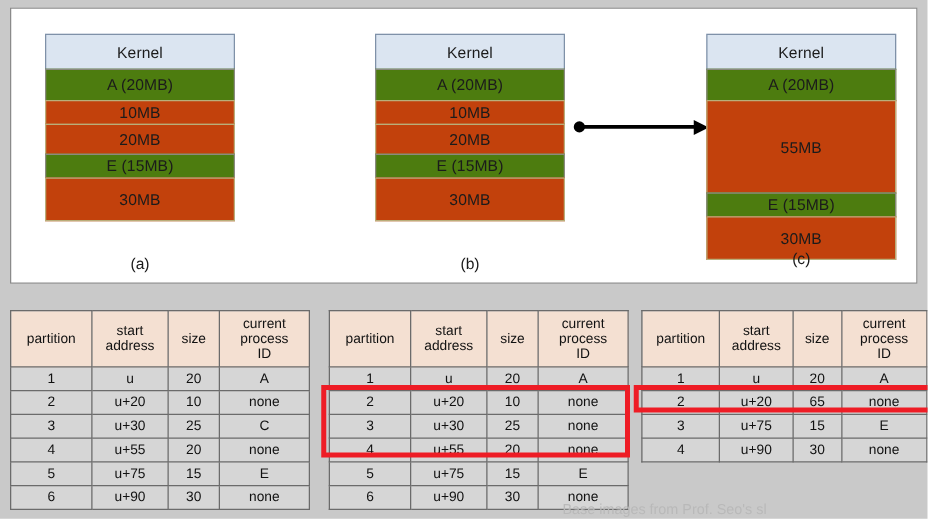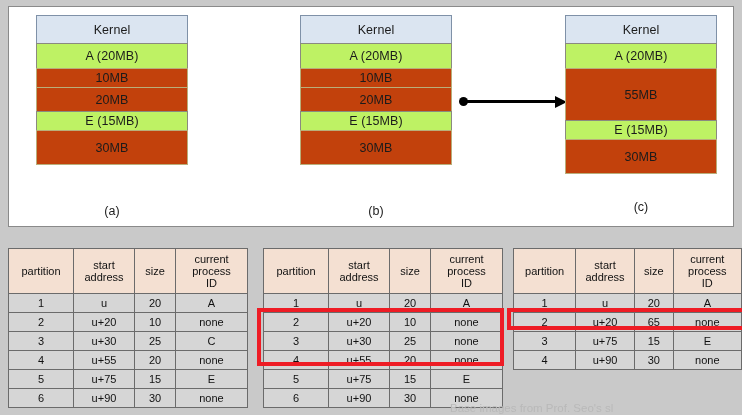--- a/index.html
+++ b/index.html
@@ -42,28 +42,28 @@
     font-size: 12.5px;
     color: #1b1b1b;
     letter-spacing: .1px;
     margin-top: -1px;
     background: #ffffff;
     white-space: nowrap;
   }
   .mem-block.kernel {
     background: #dbe5f1;
     border-color: #7f91a8;
-    margin-top: 0;
+    margin-top: 12px;
   }
   .mem-block.hole {
     background: #c2410c;
     border-color: #b9ae7a;
   }
   .mem-block.proc {
-    background: #bef264;
+    background: #4d7c0f;
     border-color: #8a8a80;
   }
   .stack-caption {
     position: absolute;
     width: 152px;
     text-align: center;
     font-size: 12.5px;
     color: #1b1b1b;
   }
 
@@ -194,21 +194,21 @@
     <div class="arrow-line-wrap">
       <div class="arrow-dot"></div>
       <div class="arrow-shaft"></div>
       <div class="arrow-head"></div>
     </div>
   </div>
 
   <div class="mem-stack" id="stack-2" style="left:556px; top:8px;">
       <div class="mem-block kernel" style="height: 29px;">Kernel</div>
       <div class="mem-block proc" style="height: 26px;">A (20MB)</div>
-      <div class="mem-block hole" style="height: 53px;">55MB</div>
+      <div class="mem-block hole" style="height: 75px;">55MB</div>
       <div class="mem-block proc" style="height: 20px;">E (15MB)</div>
       <div class="mem-block hole" style="height: 35px;">30MB</div>
     </div>
   <div class="stack-caption" id="caption-2" style="left:556px; top:193px;">(c)</div>
 
 </div>
 
 <div class="ptable-wrap" id="table-wrap-0" style="left:8px;">
     <table class="ptable">
       <thead>

